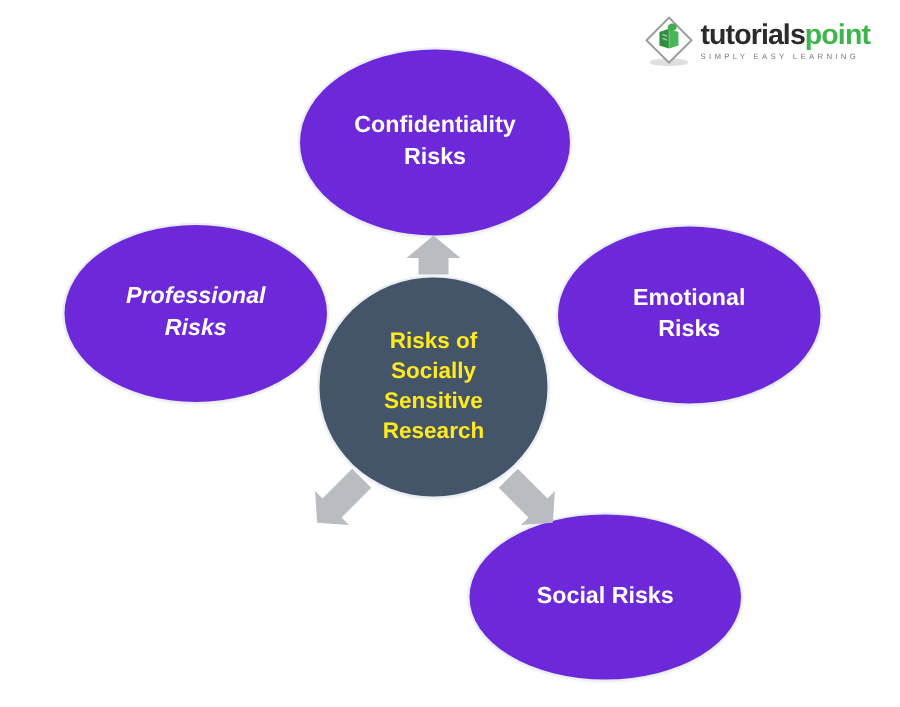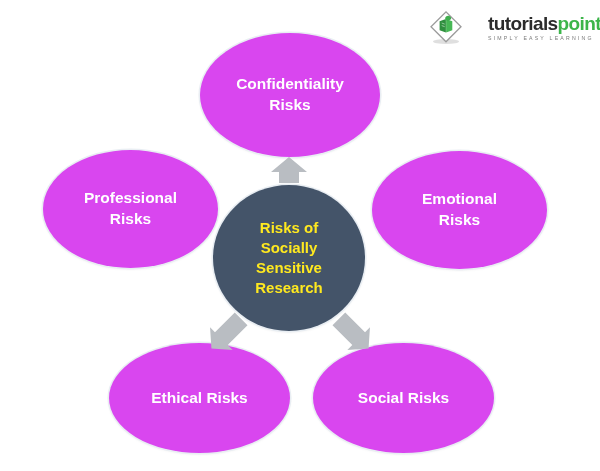--- a/index.html
+++ b/index.html
@@ -23,21 +23,21 @@
 
   
   .logo {
     position: absolute;
     top: 8px;
     left: 428px;
     width: 168px;
     height: 40px;
     display: flex;
     align-items: center;
-    gap: 24px;
+    gap: 3px;
   }
   .logo-mark {
     width: 36px;
     height: 36px;
     flex: 0 0 36px;
     position: relative;
   }
   .logo-wordmark {
     display: flex;
     flex-direction: column;
@@ -57,21 +57,21 @@
     letter-spacing: 2.2px;
     color: #7a7a7a;
     margin-top: 3px;
     white-space: nowrap;
   }
 
   
   .node {
     position: absolute;
     border-radius: 50%;
-    background: #d946ef;
+    background: #6d28d9;
     box-shadow: 0 0 0 1.5px #e9eef3, 0 1px 3px rgba(0,0,0,0.10);
     display: flex;
     align-items: center;
     justify-content: center;
     text-align: center;
     box-sizing: border-box;
   }
   .node .node-label {
     color: #ffffff;
     font-weight: bold;
@@ -85,21 +85,21 @@
     background: #445469;
   }
   .node-center .node-label {
     color: #ffe91f;
     font-size: 15px;
     line-height: 1.34;
   }
 
   
   #node-top        { left: 200px; top: 33px;  width: 180px; height: 124px; }
-  #node-left       { left: 43px;  top: 150px; width: 175px; height: 118px; }
+  #node-left       { left: 43px;  top: 150px; width: 175px; height: 118px; font-style: italic; }
   #node-right      { left: 372px; top: 151px; width: 175px; height: 118px; }
   #node-bottomleft { left: 109px; top: 343px; width: 181px; height: 110px; }
   #node-bottomright{ left: 313px; top: 343px; width: 181px; height: 110px; }
   #node-center     { left: 213px; top: 185px; width: 152px; height: 146px; }
 
   
   .arrow {
     position: absolute;
     pointer-events: none;
   }
@@ -142,23 +142,20 @@
   <div class="node" id="node-left">
     <span class="node-label">Professional
 Risks</span>
   </div>
 
   <div class="node" id="node-right">
     <span class="node-label">Emotional
 Risks</span>
   </div>
 
-  <div class="node" id="node-bottomleft">
-    <span class="node-label">Ethical Risks</span>
-  </div>
 
   <div class="node node-center" id="node-center">
     <span class="node-label">Risks of
 Socially
 Sensitive
 Research</span>
   </div>
 
   <div class="node" id="node-bottomright">
     <span class="node-label">Social Risks</span>

